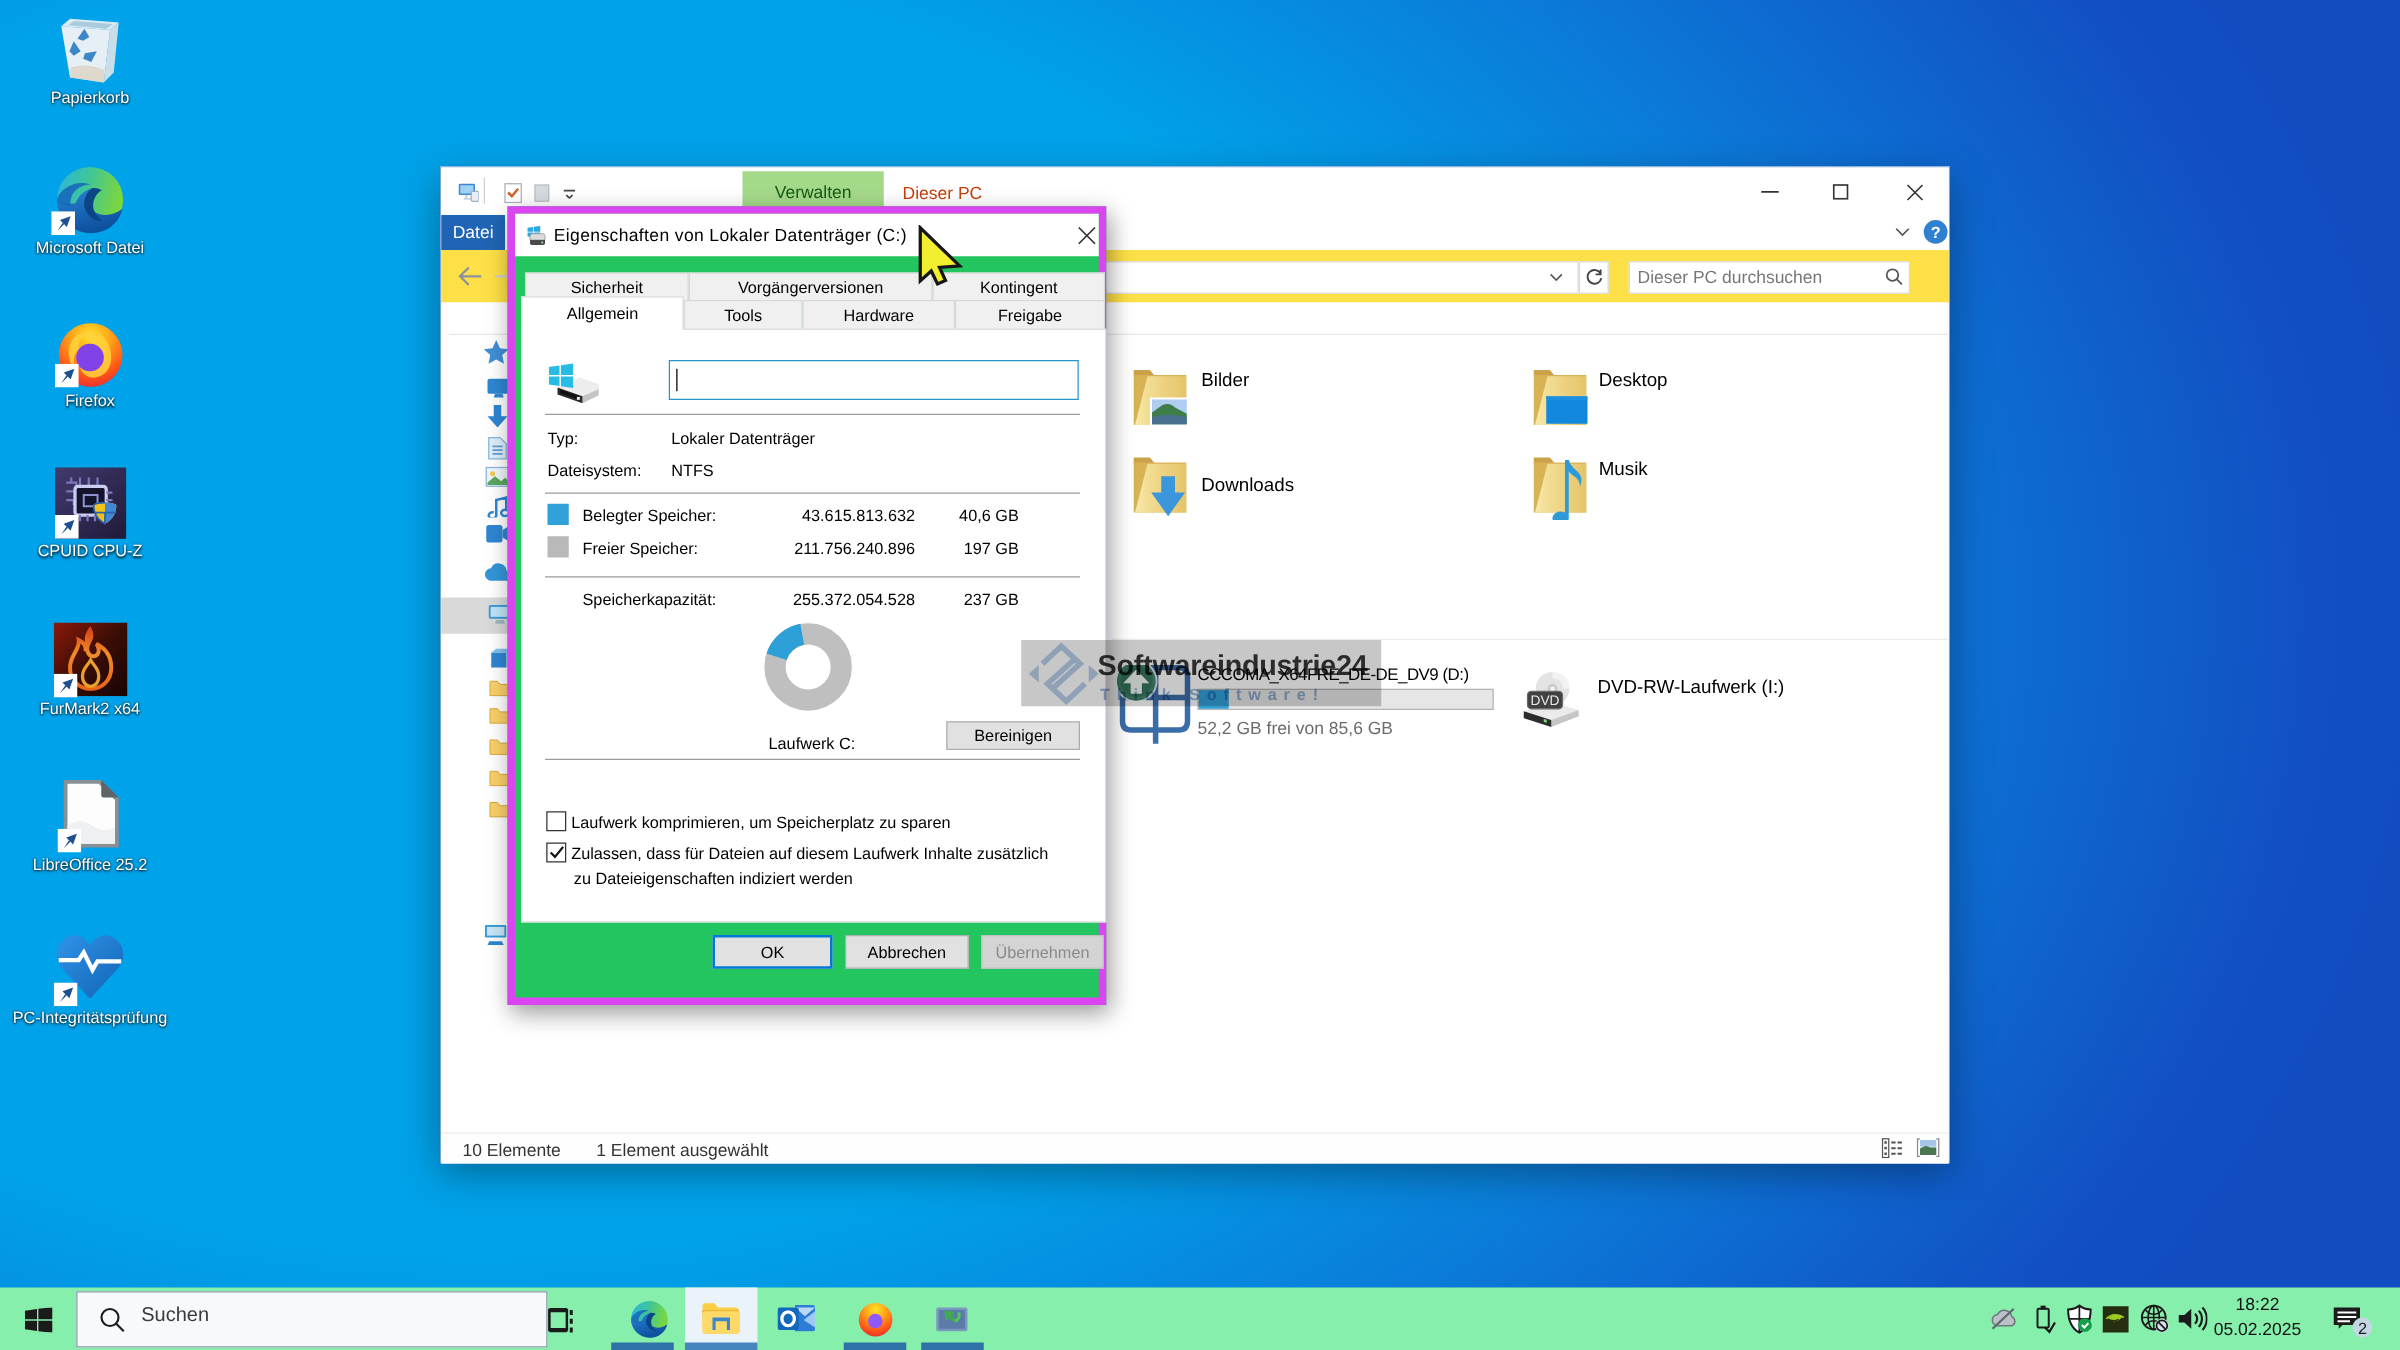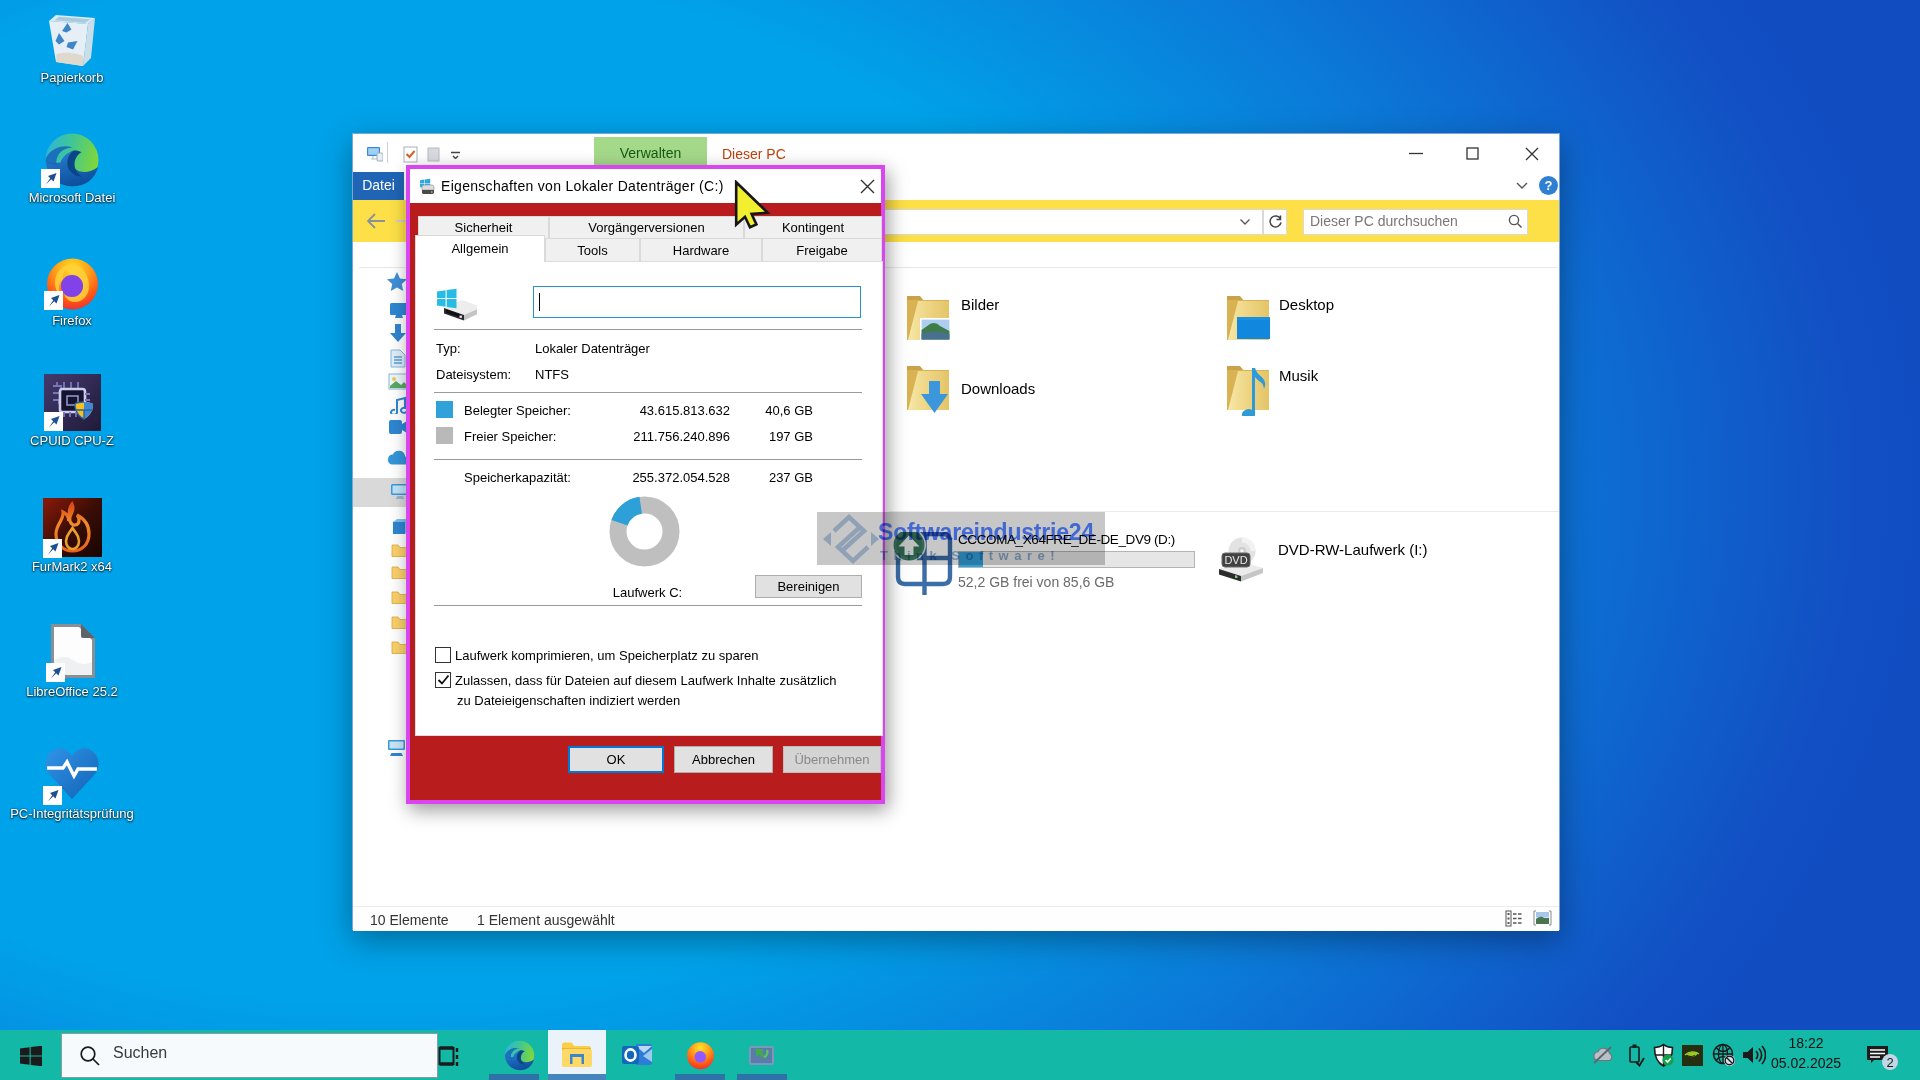--- a/index.html
+++ b/index.html
@@ -22,31 +22,31 @@
   #titlebar { position:absolute; left:0; top:0; width:100%; height:38px; background:#fff; }
   #ribbonrow { position:absolute; left:0; top:38px; width:100%; height:28px; background:#fff; }
   #addrrow { position:absolute; left:0; top:66px; width:100%; height:42px; background:#fde047;padding-left:32px; }
   #content { position:absolute; left:0; top:108px; width:100%; height:664px; background:#fff; }
   #statusbar { position:absolute; left:0; top:772px; width:100%; height:25px; background:#fefefe; border-top:1px solid #ececec;}
 
   .fitem { position:absolute; }
 
   
   #dlg { position:absolute; left:406px; top:165px; width:479px; height:639px;
-         background:#b91c1c; border:4px solid #d946ef; box-shadow:3px 6px 18px rgba(0,0,0,.4); font-size:13px;}
+         background:#22c55e; border:6px solid #d946ef; box-shadow:3px 6px 18px rgba(0,0,0,.4); font-size:13px;}
   #dlgtitle { position:absolute; left:0; top:0; width:100%; height:34px; background:#fff; }
   #dlgtitle .txt { position:absolute; left:31px; top:9px; font-size:14px; color:#000; letter-spacing:.3px; }
 
   .tab { position:absolute; background:#f0f0f0; border:1px solid #d9d9d9; text-align:center; color:#000; }
   .page { position:absolute; left:5px; top:92px; width:468px; height:475px; background:#fff; border:1px solid #dcdcdc; }
 
   .btn { position:absolute; background:#e1e1e1; border:1px solid #adadad; text-align:center; font-size:13px; color:#000; line-height:25px; height:27px; width:97px;}
 
   
-  #taskbar { position:absolute; left:0; top:1030px; width:1920px; height:50px; background:#14b8a6; }
+  #taskbar { position:absolute; left:0; top:1030px; width:1920px; height:50px; background:#86efac; }
 
   
   #wm { position:absolute; left:817px; top:512px; width:288px; height:53px; background:#c7c7c7; mix-blend-mode:multiply; z-index:50; }
 </style>
 </head>
 <body>
 
 <div class="dicon" style="left:0;top:12px;">
   <svg class="main" width="52" height="56" viewBox="0 0 52 56">
     <path d="M3 9 L10 3 L49 6 L42 12 Z" fill="#dcebf3"></path>
@@ -411,21 +411,21 @@
   <svg class="abs" style="left:3px;top:1px;" width="62" height="52" viewBox="0 0 62 52">
     <g fill="none" stroke="#7b93b0" stroke-width="4.5" opacity=".72">
       <path d="M14 18 L29 4 L44 18 L23 37"></path>
       <path d="M48 34 L33 48 L18 34 L39 15"></path>
     </g>
     <g fill="#7b93b0" opacity=".72">
       <path d="M3 26 l8 -7 v14 Z"></path>
       <path d="M59 26 l-8 7 v-14 Z"></path>
     </g>
   </svg>
-  <div class="abs" style="left:61px;top:7px;font-size:23px;font-weight:bold;color:#1d4ed8;opacity:.78;letter-spacing:-.2px;">Softwareindustrie24</div>
+  <div class="abs" style="left:61px;top:7px;font-size:23px;font-weight:bold;color:#000000;opacity:.78;letter-spacing:-.2px;">Softwareindustrie24</div>
   <div class="abs" style="left:63px;top:36px;font-size:13px;font-weight:bold;color:#5c7da3;opacity:.78;letter-spacing:5.5px;">Think Software!</div>
 </div>
 
 <div id="dlg">
   <div id="dlgtitle">
     <svg class="abs" style="left:8px;top:9px;" width="17" height="16" viewBox="0 0 17 16">
       <path d="M1 3.2 L7.5 2.3 V8 H1 Z M8.3 2.2 L16 1.2 V8 H8.3 Z M1 8.8 H7.5 V14.4 L1 13.5 Z M8.3 8.8 H16 V15.5 L8.3 14.5 Z" fill="#2ca8e0" transform="scale(0.68) translate(2,0)"></path>
       <g transform="translate(3,6)">
         <path d="M1 3 q0 -2 2 -2 h8 q2 0 2 2 v3 h-12 Z" fill="#dcdcdc" stroke="#9a9a9a" stroke-width=".7"></path>
         <path d="M1 6 h12 v2.6 q0 1.4 -1.6 1.4 h-8.8 q-1.6 0 -1.6 -1.4 Z" fill="#4a4a4a"></path>

